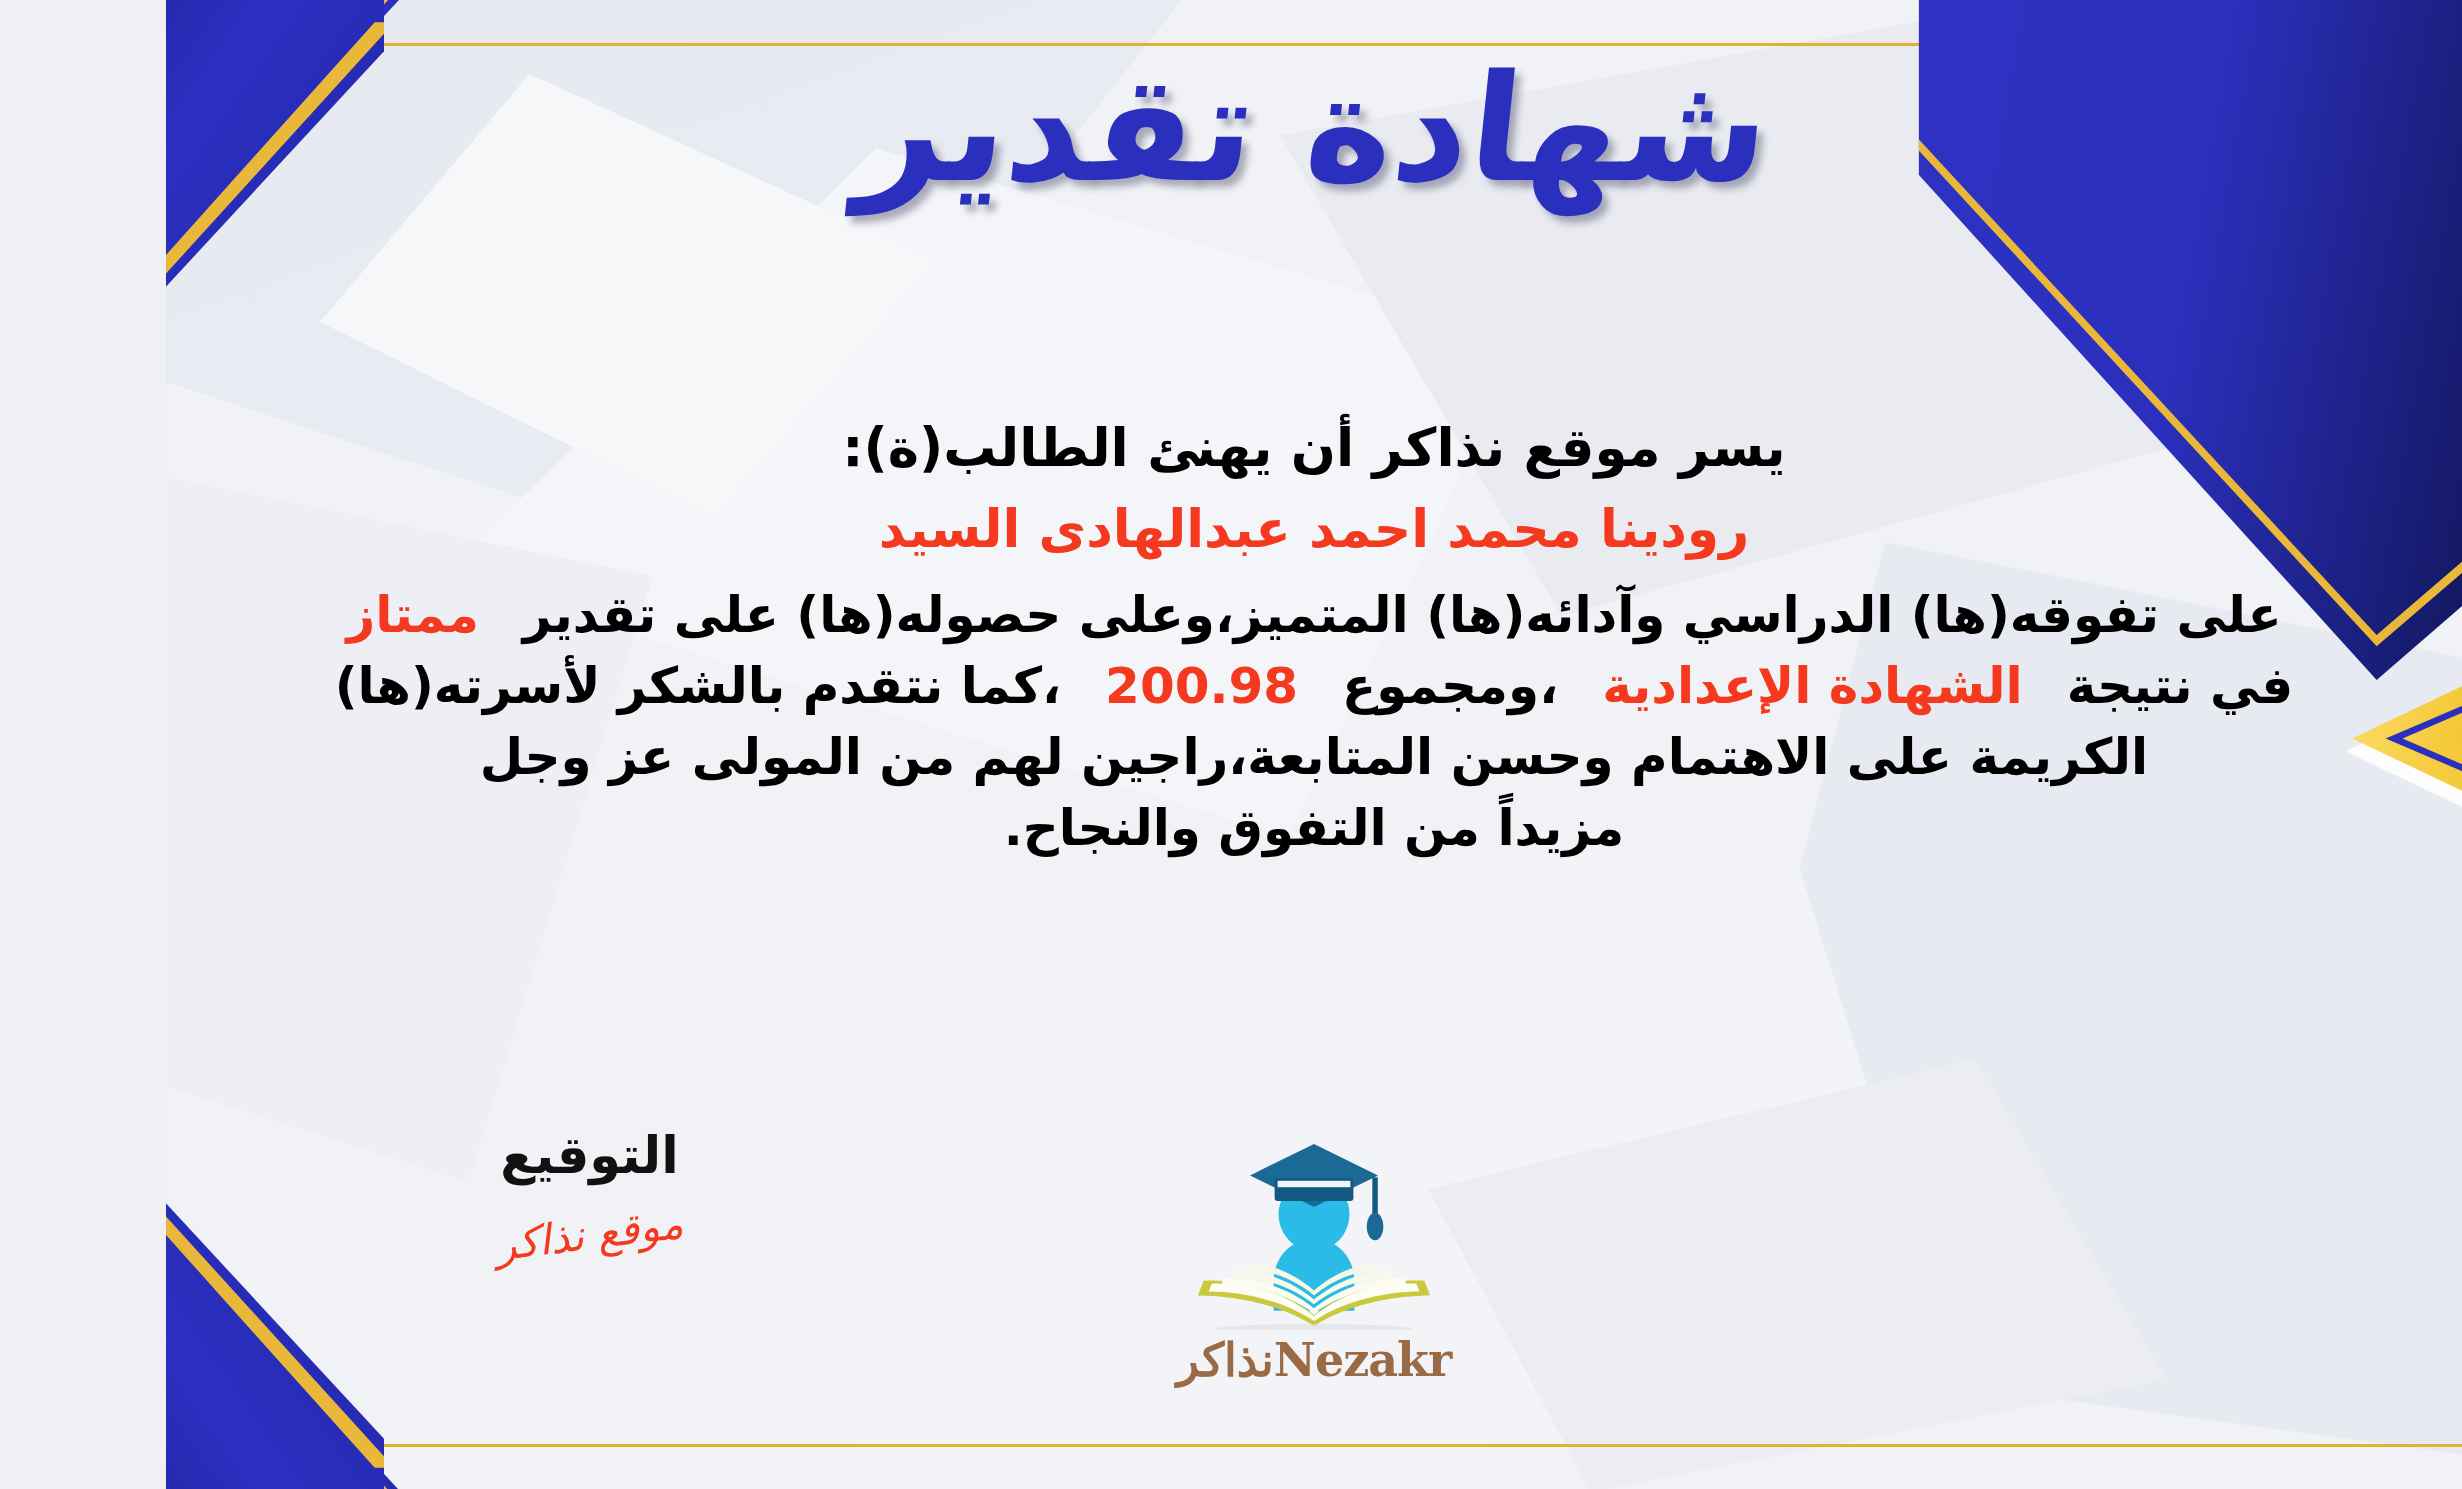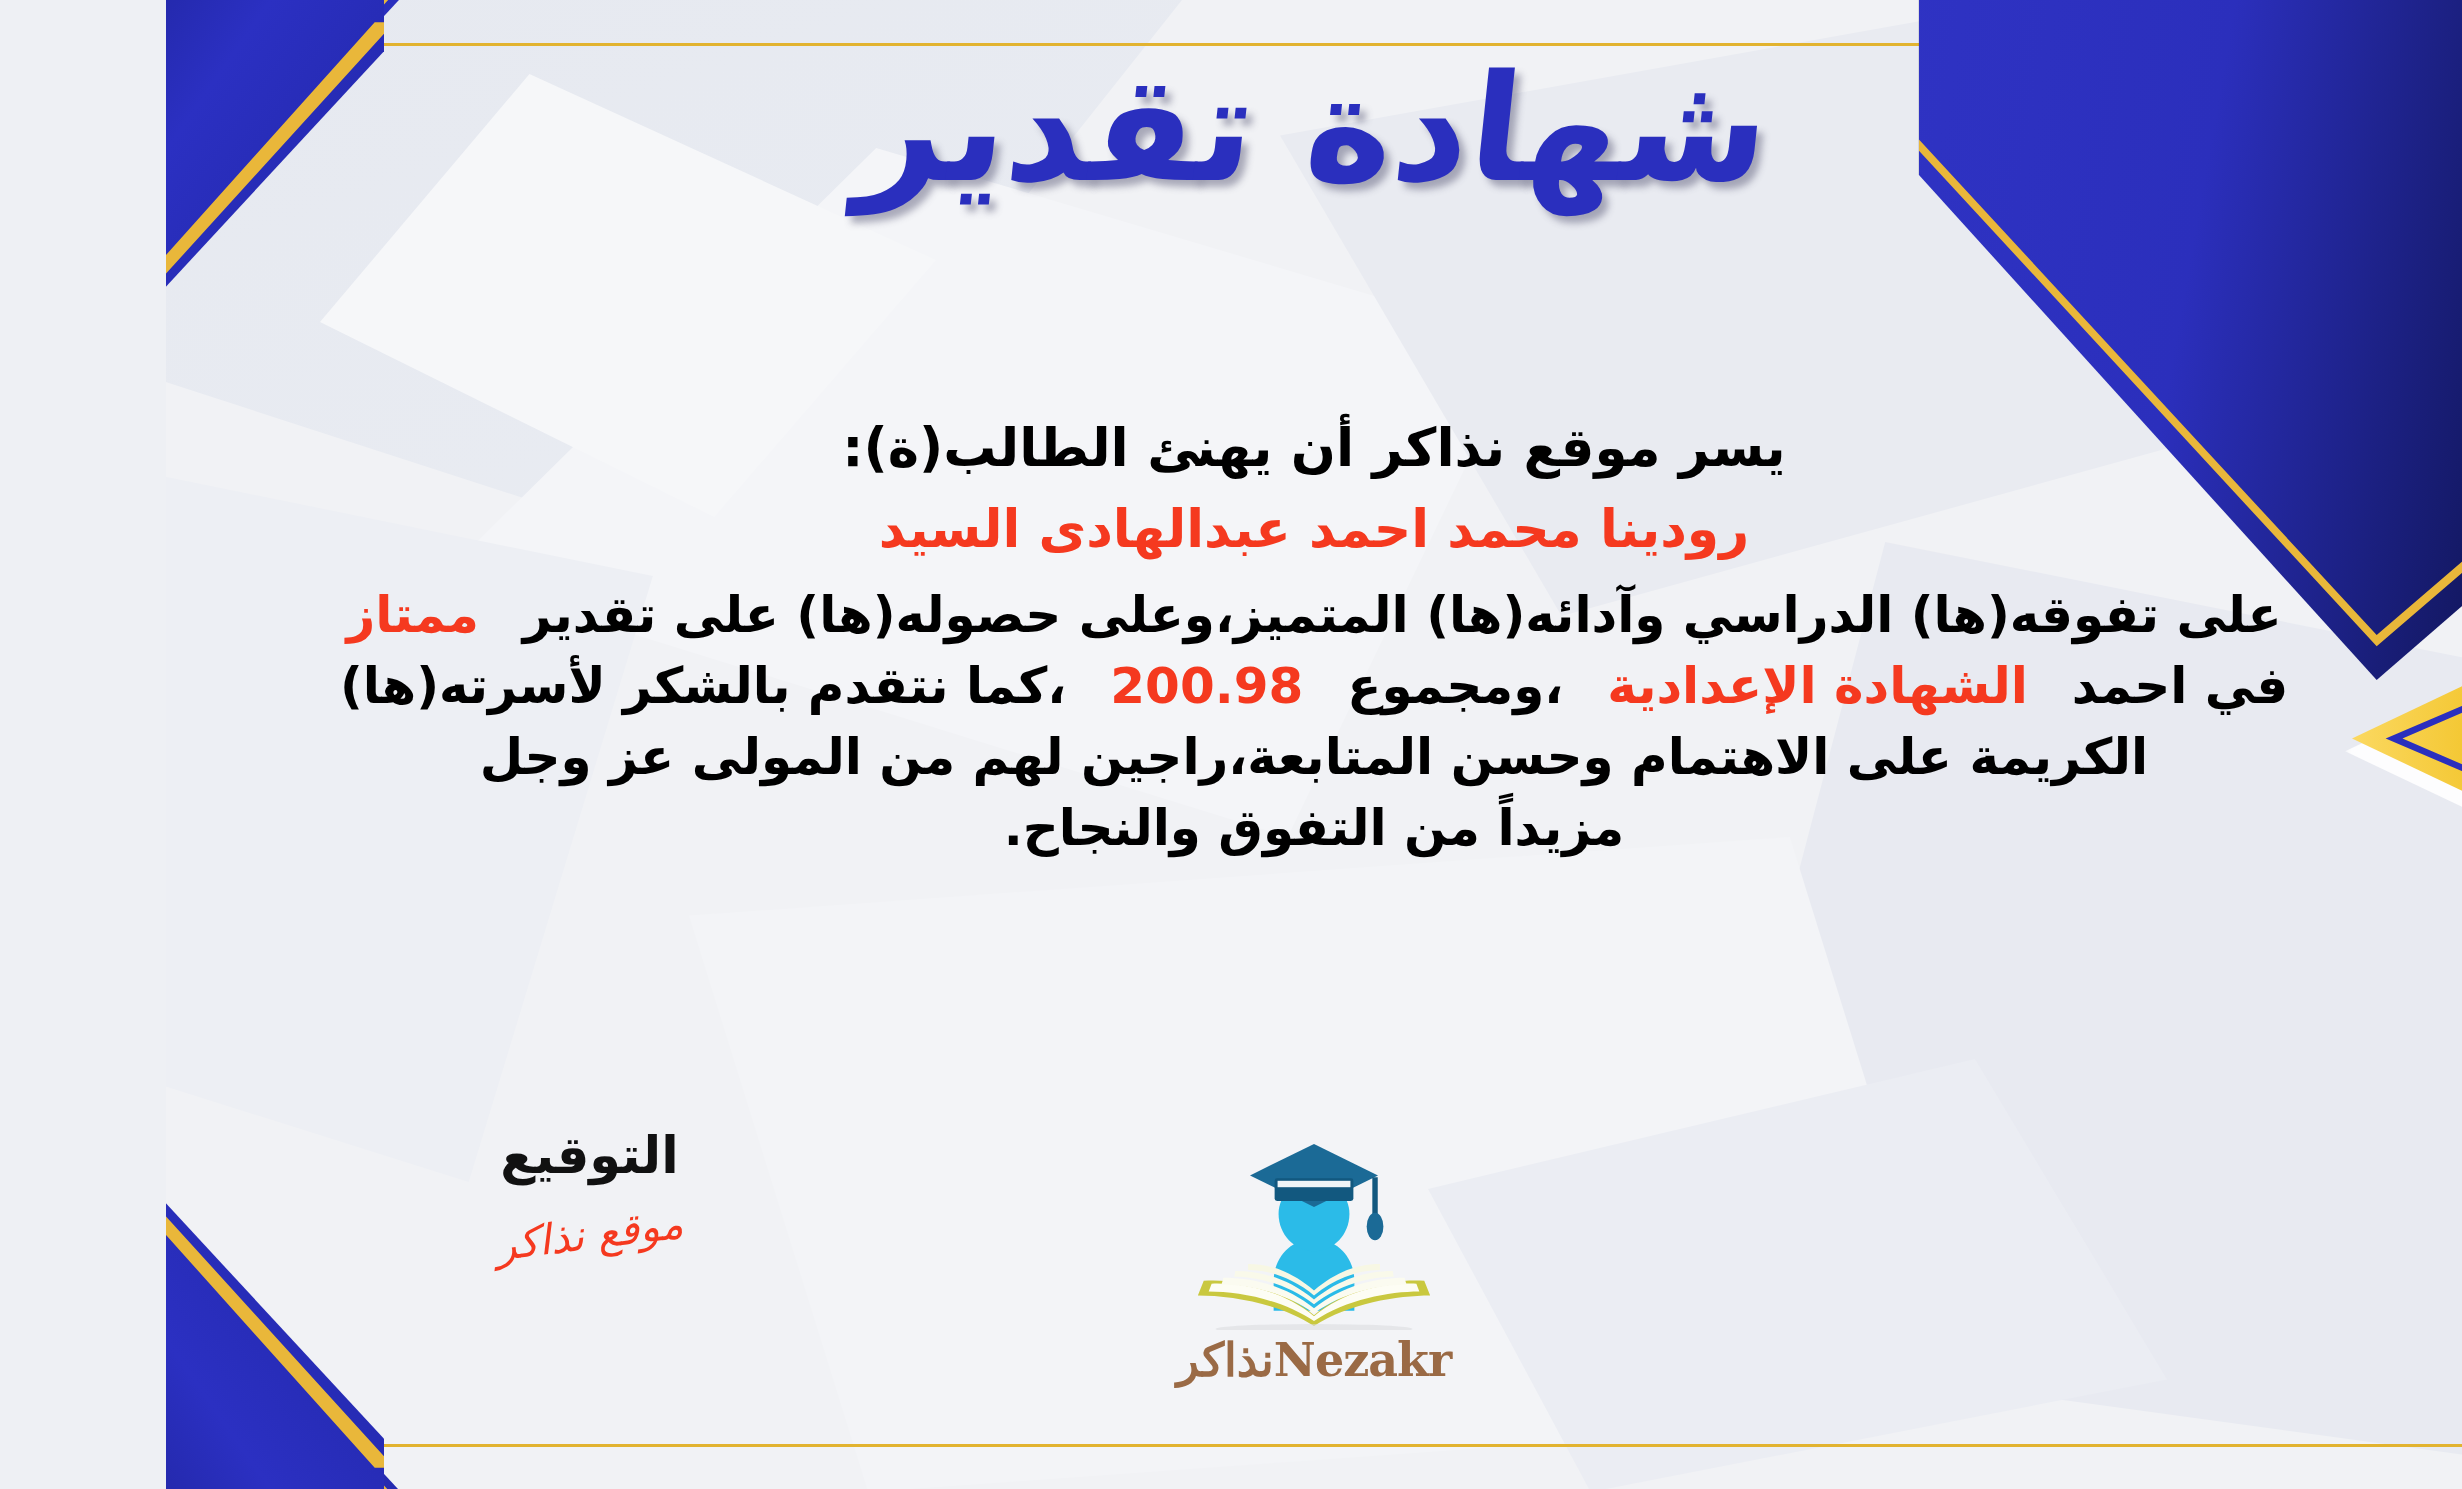--- a/index.html
+++ b/index.html
@@ -217,21 +217,21 @@
   </div>
 
   <div class="body-block">
 
     <p class="line">يسر موقع نذاكر أن يهنئ الطالب(ة):</p>
 
     <p class="line-name">رودينا محمد احمد عبدالهادى السيد</p>
 
     <p class="para">
       <span>على تفوقه(ها) الدراسي وآدائه(ها) المتميز،وعلى حصوله(ها) على تقدير</span><span class="gap"></span><span class="hl">ممتاز</span><br>
-      <span>في احمد</span><span class="gap"></span><span class="hl">الشهادة الإعدادية</span><span class="gap"></span><span>،ومجموع</span><span class="gap"></span><span class="hl">200.98</span><span class="gap"></span><span>،كما نتقدم بالشكر لأسرته(ها)</span><br>
+      <span>في نتيجة</span><span class="gap"></span><span class="hl">الشهادة الإعدادية</span><span class="gap"></span><span>،ومجموع</span><span class="gap"></span><span class="hl">200.98</span><span class="gap"></span><span>،كما نتقدم بالشكر لأسرته(ها)</span><br>
       <span>الكريمة على الاهتمام وحسن المتابعة،راجين لهم من المولى عز وجل</span><br>
       <span>مزيداً من التفوق والنجاح.</span>
     </p>
   </div>
 
   <div class="footer">
 
     <div class="sign-area">
       <div class="sign-label">التوقيع</div>
       <div class="sign-mark">موقع نذاكر</div>

